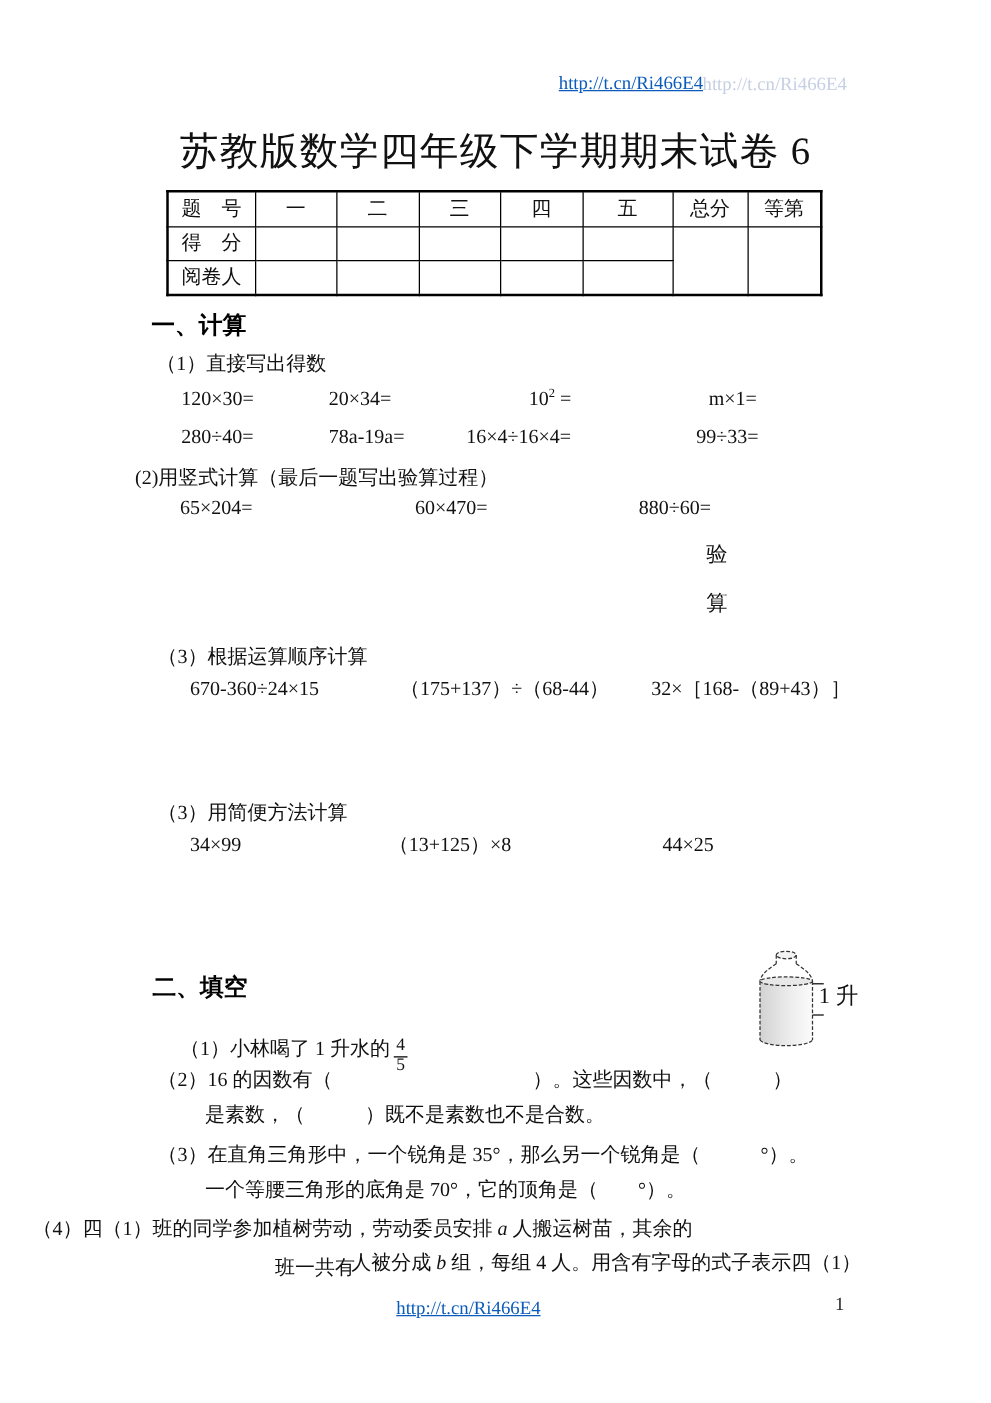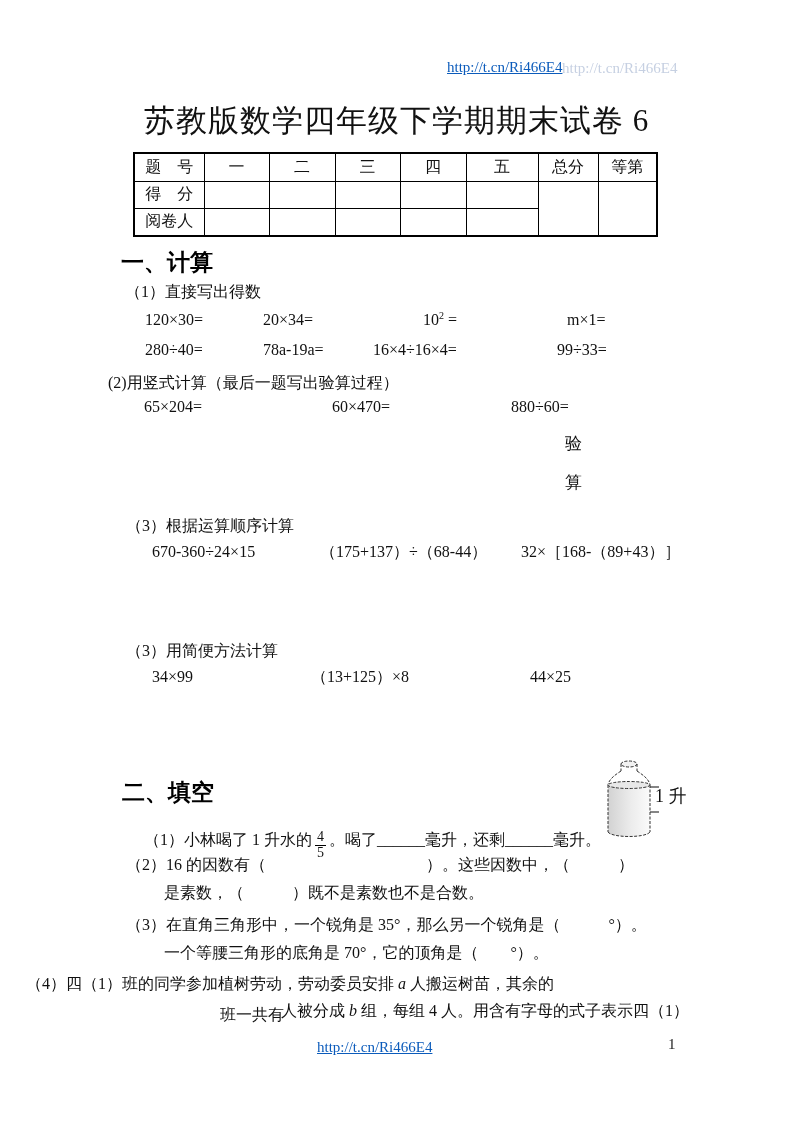--- a/index.html
+++ b/index.html
@@ -4,21 +4,21 @@
 <style>
   html,body{margin:0;padding:0;background:#ffffff;}
   #page{position:relative;width:793px;height:1122px;background:#fff;overflow:hidden;
         font-family:"Liberation Serif","DejaVu Serif",serif;color:#111;}
   .abs{position:absolute;white-space:pre;}
   .t15{font-size:18px;}
   .t16{font-size:16px;line-height:1.15;}
   .t17{font-size:17px;}
   .title{font-size:31px;letter-spacing:1px;text-align:center;left:0;right:0;}
   .subtitle{font-size:16px;text-align:center;left:0;right:0;}
-  .heading{font-family:"Liberation Sans","DejaVu Sans",sans-serif;font-weight:700;font-size:23px;color:#000;}
+  .heading{font-family:"Liberation Sans","DejaVu Sans",sans-serif;font-weight:700;font-size:19px;color:#000;}
   .link{color:#0b5bbb;text-decoration:underline;font-size:15px;}
   .watermark{color:#c6d0e2;font-size:15px;}
   table.score{border-collapse:collapse;border:2px solid #000;table-layout:fixed;}
   table.score td{border:1px solid #000;text-align:center;font-size:16px;padding:0;
                  font-family:"Liberation Serif","DejaVu Serif",serif;}
   .frac{display:inline-block;text-align:center;vertical-align:-12px;font-size:14px;line-height:1.05;margin:0 3px;}
   .frac .den{border-top:1px solid #000;padding:0 2px;display:block;}
   .frac .num{display:block;padding:0 2px;}
   .var{font-style:italic;}
   .pagenum{font-size:15px;color:#222;}
@@ -122,21 +122,21 @@
     <ellipse cx="27" cy="28" rx="21" ry="3.5" fill="#e8e8e8" stroke="#333" stroke-width="1" stroke-dasharray="3 1.5"></ellipse>
 
     <path d="M6 75 C 10 81, 44 81, 48 75" stroke="#333" stroke-width="1" stroke-dasharray="3 1.5" fill="url(#bodyGrad)"></path>
 
     <line x1="48" y1="30" x2="57" y2="30" stroke="#333" stroke-width="1.2"></line>
     <line x1="48" y1="55" x2="57" y2="55" stroke="#333" stroke-width="1.2"></line>
   </svg>
   <span class="abs t15" style="left:655px;top:784px;">1 升</span>
 
   <div class="abs t16" style="left:128px;top:812px;">
-    <span>（1）小林喝了 1 升水的</span><span class="frac"><span class="num">4</span><span class="den">5</span></span><span>。喝了______毫升，还剩______毫升。</span>
+    <span>（1）小林喝了 1 升水的</span><span class="frac"><span class="num">4</span><span class="den">5</span></span>
   </div>
 
   <div class="abs t16" style="left:126px;top:856px;">（2）16 的因数有（　　　　　　　　　　）。这些因数中，（　　　）</div>
   <div class="abs t16" style="left:164px;top:884px;">是素数，（　　　）既不是素数也不是合数。</div>
   <div class="abs t16" style="left:126px;top:916px;">（3）在直角三角形中，一个锐角是 35°，那么另一个锐角是（　　　°）。</div>
   <div class="abs t16" style="left:164px;top:944px;">一个等腰三角形的底角是 70°，它的顶角是（　　°）。</div>
 
   <div class="abs t16" style="left:10px;top:957px;">
     <span>（4）四（1）班的同学参加植树劳动，劳动委员安排 </span><span class="var">a</span><span> 人搬运树苗，其余的</span>
   </div>

